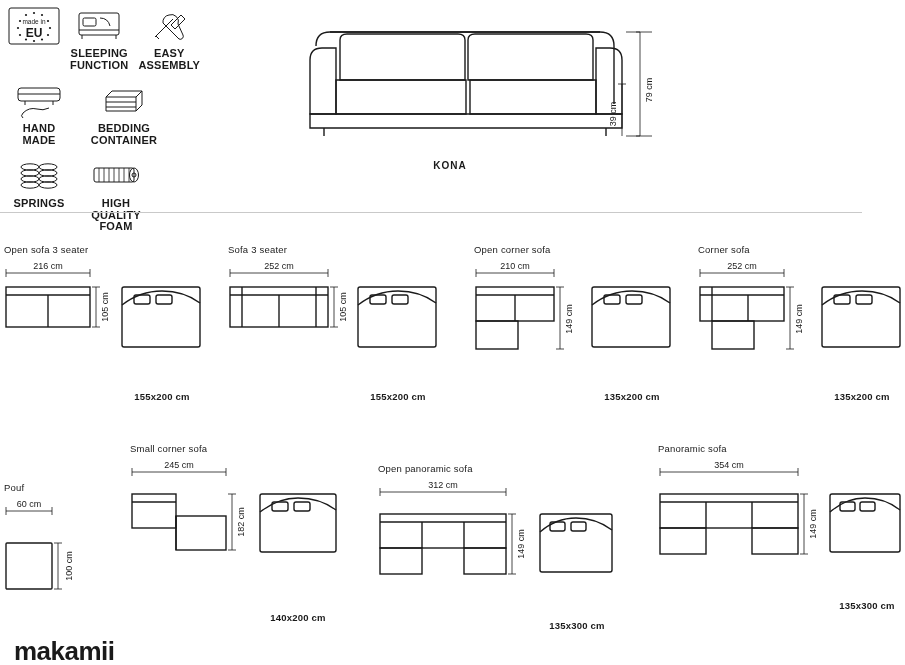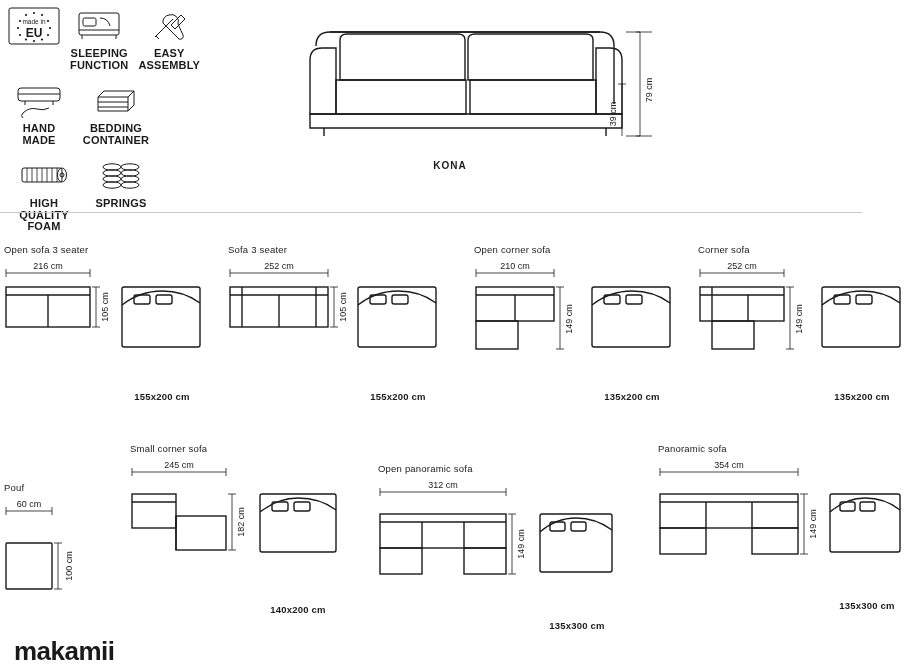--- a/index.html
+++ b/index.html
@@ -95,21 +95,21 @@
             <path d="M34 6 L24 16 l4 4 L38 10 Z" class="ln"></path>
             <path d="M9 27 l3 3" class="ln"></path>
           </svg>
         </div>
         <div class="cap">
           <span>EASY</span><br><span>ASSEMBLY</span>
         </div>
       </div>
     </div>
 
-    <div class="badge-row" style="margin-top:10px;">
+    <div class="badge-row" style="margin-top:10px;gap:8px;">
       <div class="badge">
         <div class="ico">
           <svg width="52" height="36" viewBox="0 0 52 36">
             <rect x="5" y="5" width="42" height="13" rx="3" class="ln"></rect>
             <path d="M5 11 H47" class="ln"></path>
             <path d="M12 18 v4 M40 18 v4" class="ln"></path>
             <path d="M10 30 q6 -6 14 -4 q6 2 12 -1" class="ln"></path>
             <path d="M10 30 q-3 3 0 5" class="ln"></path>
           </svg>
         </div>
@@ -127,55 +127,55 @@
             <path d="M6 19 h30 M6 24 h30" class="ln"></path>
           </svg>
         </div>
         <div class="cap">
           <span>BEDDING</span><br><span>CONTAINER</span>
         </div>
       </div>
     </div>
 
     <div class="badge-row" style="margin-top:10px;">
-      <div class="badge wide">
-        <div class="ico">
-          <svg width="52" height="34" viewBox="0 0 52 34">
-            <rect x="4" y="9" width="40" height="14" rx="2" class="ln"></rect>
-            <g class="thin">
-              <path d="M9 9 v14 M14 9 v14 M19 9 v14 M24 9 v14 M29 9 v14 M34 9 v14 M39 9 v14"></path>
-            </g>
-            <ellipse cx="44" cy="16" rx="4.5" ry="7" class="ln" fill="#fff"></ellipse>
-            <circle cx="44" cy="16" r="2" class="ln"></circle>
-          </svg>
-        </div>
-        <div class="cap">
-          <span>HIGH QUALITY</span><br><span>FOAM</span>
-        </div>
-      </div>
-
       <div class="badge">
         <div class="ico">
           <svg width="46" height="34" viewBox="0 0 46 34">
             <g class="ln">
               <ellipse cx="14" cy="8" rx="9" ry="3.2"></ellipse>
                 <ellipse cx="14" cy="14" rx="9" ry="3.2"></ellipse>
               <ellipse cx="14" cy="20" rx="9" ry="3.2"></ellipse>
                 <ellipse cx="14" cy="26" rx="9" ry="3.2"></ellipse>
               <ellipse cx="32" cy="8" rx="9" ry="3.2"></ellipse>
                 <ellipse cx="32" cy="14" rx="9" ry="3.2"></ellipse>
               <ellipse cx="32" cy="20" rx="9" ry="3.2"></ellipse>
                 <ellipse cx="32" cy="26" rx="9" ry="3.2"></ellipse>
             </g>
           </svg>
         </div>
         <div class="cap">
           <span>SPRINGS</span>
         </div>
       </div>
+
+      <div class="badge wide">
+        <div class="ico">
+          <svg width="52" height="34" viewBox="0 0 52 34">
+            <rect x="4" y="9" width="40" height="14" rx="2" class="ln"></rect>
+            <g class="thin">
+              <path d="M9 9 v14 M14 9 v14 M19 9 v14 M24 9 v14 M29 9 v14 M34 9 v14 M39 9 v14"></path>
+            </g>
+            <ellipse cx="44" cy="16" rx="4.5" ry="7" class="ln" fill="#fff"></ellipse>
+            <circle cx="44" cy="16" r="2" class="ln"></circle>
+          </svg>
+        </div>
+        <div class="cap">
+          <span>HIGH QUALITY</span><br><span>FOAM</span>
+        </div>
+      </div>
     </div>
   </div>
 
   <div class="main-sofa">
     <svg width="370" height="140" viewBox="0 0 370 140">
 
       <path d="M16 36 q0 -14 14 -14 H300 q14 0 14 14 V94" class="ln2"></path>
       <path d="M30 22 H300" class="ln2"></path>
 
       <path d="M40 30 q0 -6 7 -6 H158 q7 0 7 6 V70 H40 Z" class="ln2"></path>
@@ -377,21 +377,21 @@
           <path d="M98 92 H106"></path>
         </g>
       <text x="114" y="64" font-size="9" text-anchor="middle" font-family="Liberation Sans, sans-serif" transform="rotate(-90 114 64)" fill="#1a1a1a">182 cm</text>
       <g class="ln2">
         <rect x="130" y="36" width="76" height="58" rx="2"></rect>
         <path d="M130 54 q18 -14 38 -14 q22 0 38 12"></path>
         <rect x="142" y="44" width="16" height="9" rx="2"></rect>
         <rect x="164" y="44" width="16" height="9" rx="2"></rect>
       </g>
     </svg>
-    <div class="v-sub" style="width:80px;margin-left:128px;margin-top:6px;">140x200 cm</div>
+    <div class="v-sub" style="width:80px;margin-left:128px;margin-top:14px;">140x200 cm</div>
   </div>
 
   <div class="variant" style="left:378px;top:443px;width:240px;margin-top:20px;">
     <div class="v-title">Open panoramic sofa</div>
     <svg width="235" height="140" viewBox="0 0 235 140">
       <g class="thin">
           <path d="M2 14 H128"></path>
           <path d="M2 10 V18"></path>
           <path d="M128 10 V18"></path>
         </g>

